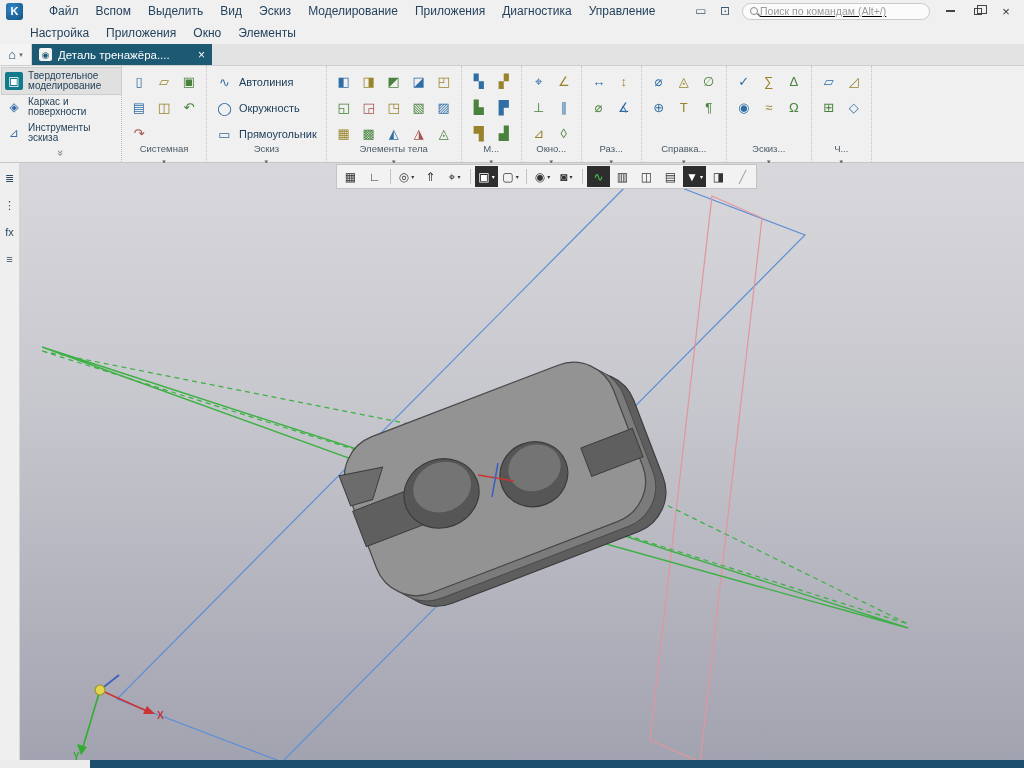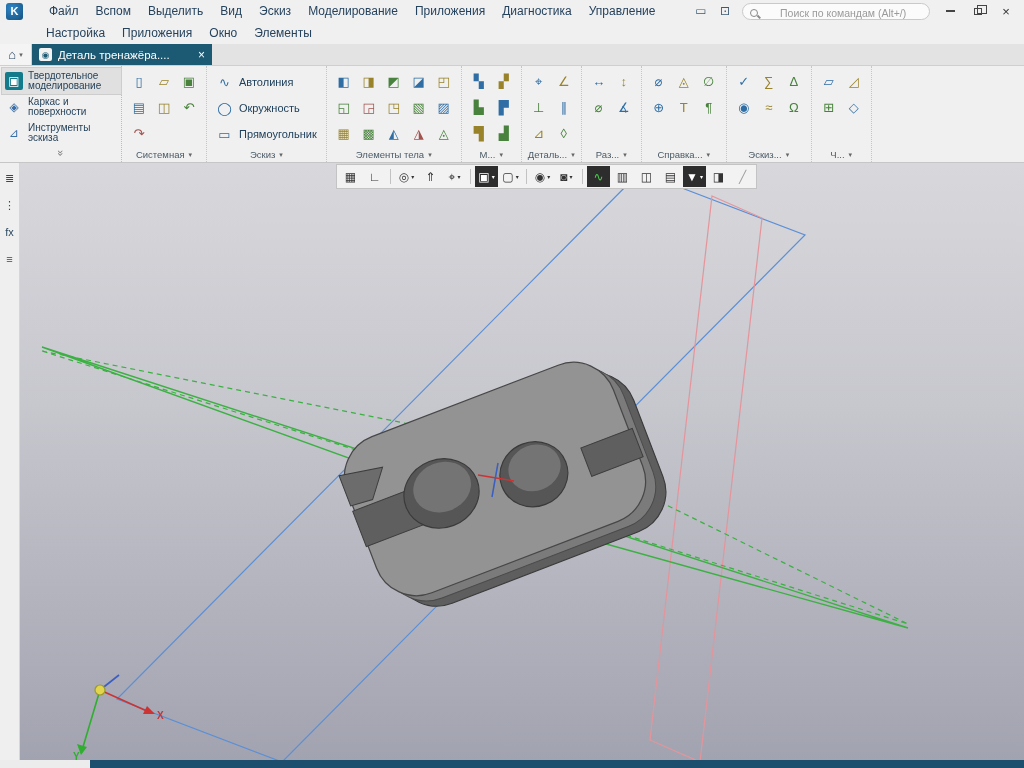--- a/index.html
+++ b/index.html
@@ -12,39 +12,39 @@
               display:flex; align-items:center; padding:0 4px; }
   .logo { width:17px; height:17px; border-radius:3px; margin-left:2px;
           background:radial-gradient(circle at 35% 30%, #2f86c8, #14527f);
           color:#fff; font-weight:bold; font-size:11px; display:flex; align-items:center; justify-content:center; }
   .menu { display:flex; gap:17px; margin-left:26px; align-items:center; }
   .mitem { font-size:12px; color:#26435e; white-space:nowrap; }
   .tb-right { margin-left:auto; display:flex; align-items:center; gap:8px; }
   .tbicons { display:flex; gap:6px; }
   .tbicon { font-size:12px; color:#3c5a72; width:18px; text-align:center; }
   .search { width:188px; height:17px; background:#fbfbfb; border:1px solid #c9c9c9; border-radius:9px;
-            display:flex; align-items:flex-end; padding:0 6px; gap:20px; }
+            display:flex; align-items:center; padding:0 6px; gap:0;text-decoration:underline; }
   .mag { position:relative; width:11px; height:11px; display:inline-block; flex:none; }
   .mag::before { content:""; position:absolute; left:1px; top:1px; width:6px; height:6px;
                  border:1.4px solid #8a8a8a; border-radius:50%; }
   .mag::after { content:""; position:absolute; left:8px; top:8px; width:4px; height:1.5px;
                 background:#8a8a8a; transform:rotate(45deg); }
   .search input { border:none; outline:none; background:transparent; font-size:10.5px; color:#555; width:100%; }
   .search input::placeholder { color:#9a9a9a; }
   .wbtns { display:flex; gap:4px; margin-right:2px; }
   .wbtn { width:24px; height:20px; display:flex; align-items:center; justify-content:center;
           font-size:13px; color:#333; }
   .minline { width:9px; height:2px; background:#444; display:inline-block; }
   .restbox { width:8px; height:7px; border:1px solid #444; position:relative; display:inline-block; }
   .restbox::before { content:""; position:absolute; left:2px; top:-4px; width:8px; height:7px;
                      border:1px solid #444; }
 
   
   .menubar2 { position:absolute; left:0; top:22px; right:0; height:22px; background:#f0f0f0;
-              display:flex; gap:17px; align-items:center; padding-left:46px; }
+              display:flex; gap:17px; align-items:center; padding-left:30px; }
 
   
   .tabbar { position:absolute; left:0; top:44px; right:0; height:22px; background:#e3e3e3;
             border-bottom:1px solid #cfcfcf; display:flex; align-items:stretch; }
   .home { width:32px; background:#f4f4f4; border-right:1px solid #d2d2d2;
           display:flex; align-items:center; justify-content:center; gap:3px; }
   .homeg { font-size:13px; color:#26435e; }
   .hcaret { font-size:7px; color:#666; }
   .tab { width:180px; background:#1c5a74; color:#fff; display:flex; align-items:center;
          gap:6px; padding:0 7px; font-size:11.5px; }
@@ -71,21 +71,21 @@
   .rgroup { display:flex; flex-direction:column; border-right:1px dotted #c6c6c6; padding:3px 6px 0; }
   .gicons { display:grid; gap:1px 3px; justify-items:center; align-items:center; }
   .gicons.c2 { grid-template-columns:repeat(2,22px); grid-auto-rows:25px; }
   .gicons.c3 { grid-template-columns:repeat(3,22px); grid-auto-rows:25px; }
   .gicons.c5 { grid-template-columns:repeat(5,22px); grid-auto-rows:25px; }
   .ric { font-size:13px; color:#2f6ea5; }
   .gicons span:nth-child(3n+2) { color:#98832a; }
   .gicons span:nth-child(3n)   { color:#48823c; }
   .gicons span:nth-child(7n)   { color:#a3524e; }
   .glabel { margin-top:auto; height:15px; display:flex; align-items:center; justify-content:center;
-            gap:4px; font-size:9.5px; color:#4a5a66; white-space:nowrap; }
+            gap:4px; font-size:9.5px; color:#4a5a66; white-space:nowrap;flex-direction:column; }
   .glabel .caret { font-size:7px; color:#666; }
   .stools { display:flex; flex-direction:column; }
   .stool { height:26px; display:flex; align-items:center; gap:6px; font-size:11px; color:#20405c;
            padding:0 3px; white-space:nowrap; }
   .sicon { width:17px; text-align:center; color:#2f6ea5; font-size:13px; flex:none; }
 
   
   .workspace { position:absolute; left:0; top:163px; right:0; bottom:0; }
   .side-strip { position:absolute; left:0; top:0; width:20px; bottom:8px; background:#efefef;
                 border-right:1px solid #d6d6d6; display:flex; flex-direction:column;
@@ -282,21 +282,21 @@
       <div class="gicons c2">
 
       <span class="ric">⌖</span>
           <span class="ric">∠</span>
           <span class="ric">⊥</span>
           <span class="ric">∥</span>
           <span class="ric">⊿</span>
           <span class="ric">◊</span>
         </div>
       <div class="glabel">
-        <span>Деталь...</span>
+        <span>Окно...</span>
         <span class="caret">▾</span>
       </div>
     </div>
 
     <div class="rgroup">
       <div class="gicons c2">
 
       <span class="ric">↔</span>
           <span class="ric">↕</span>
           <span class="ric">⌀</span>

